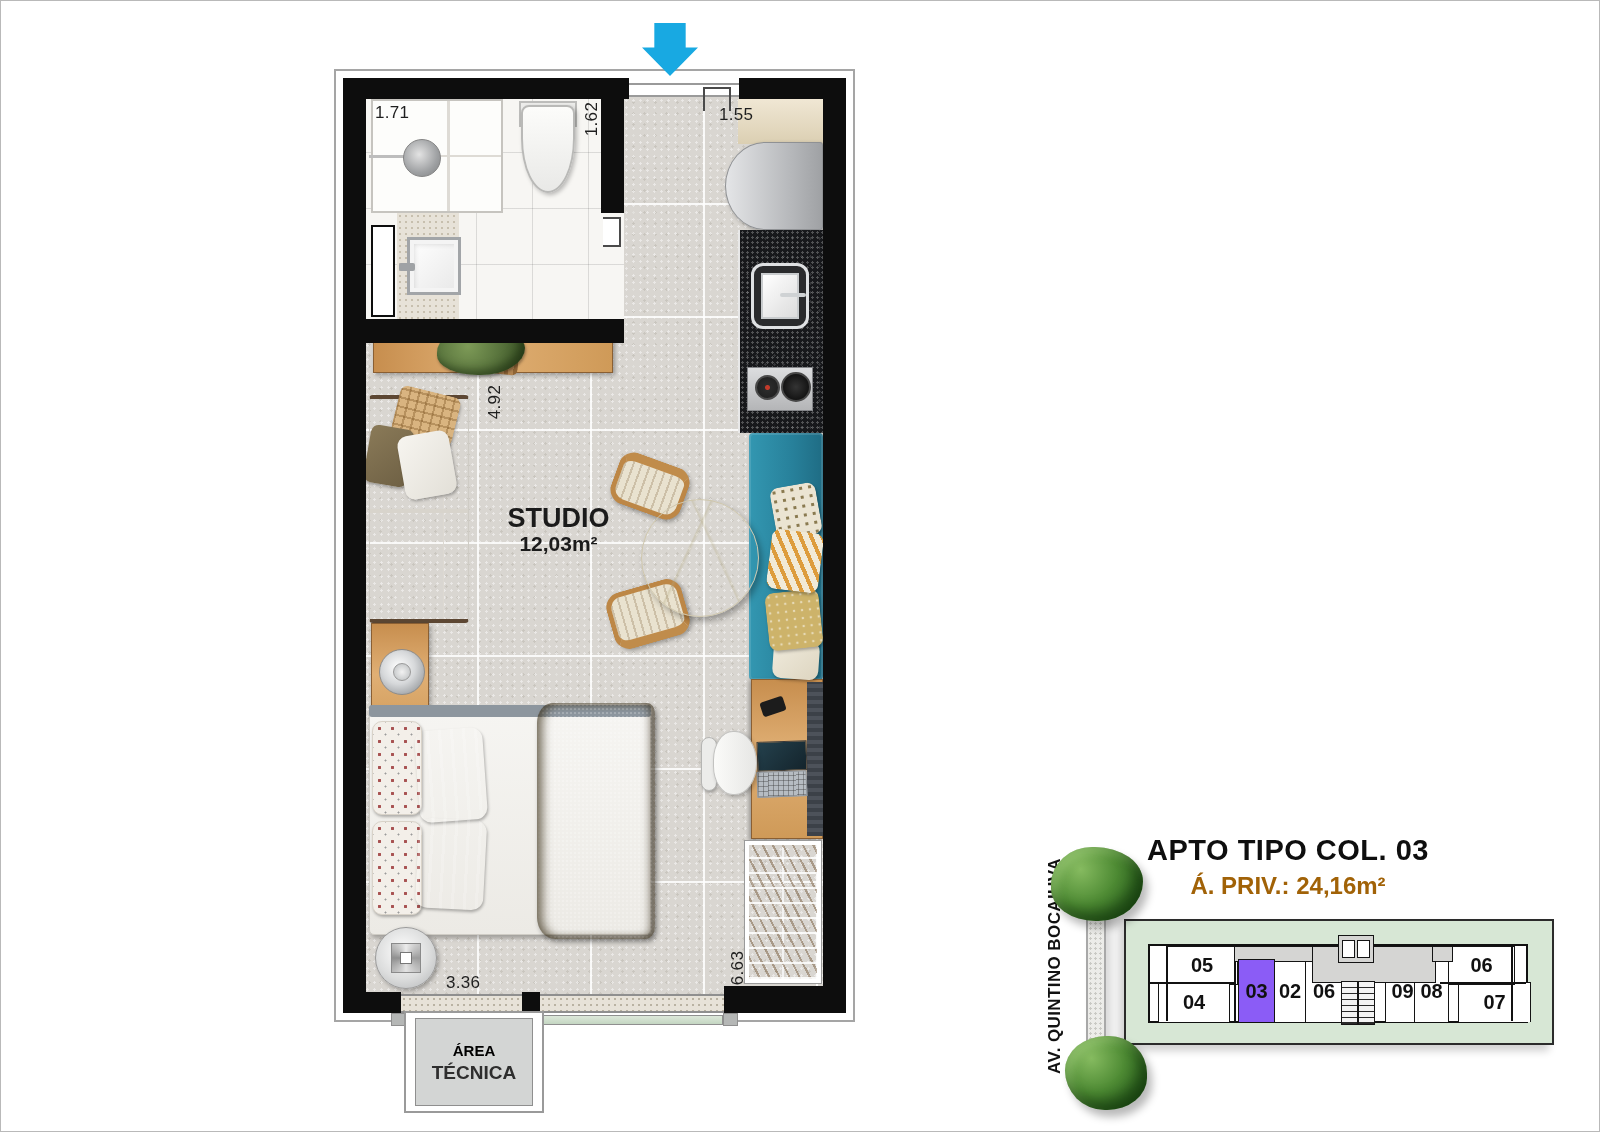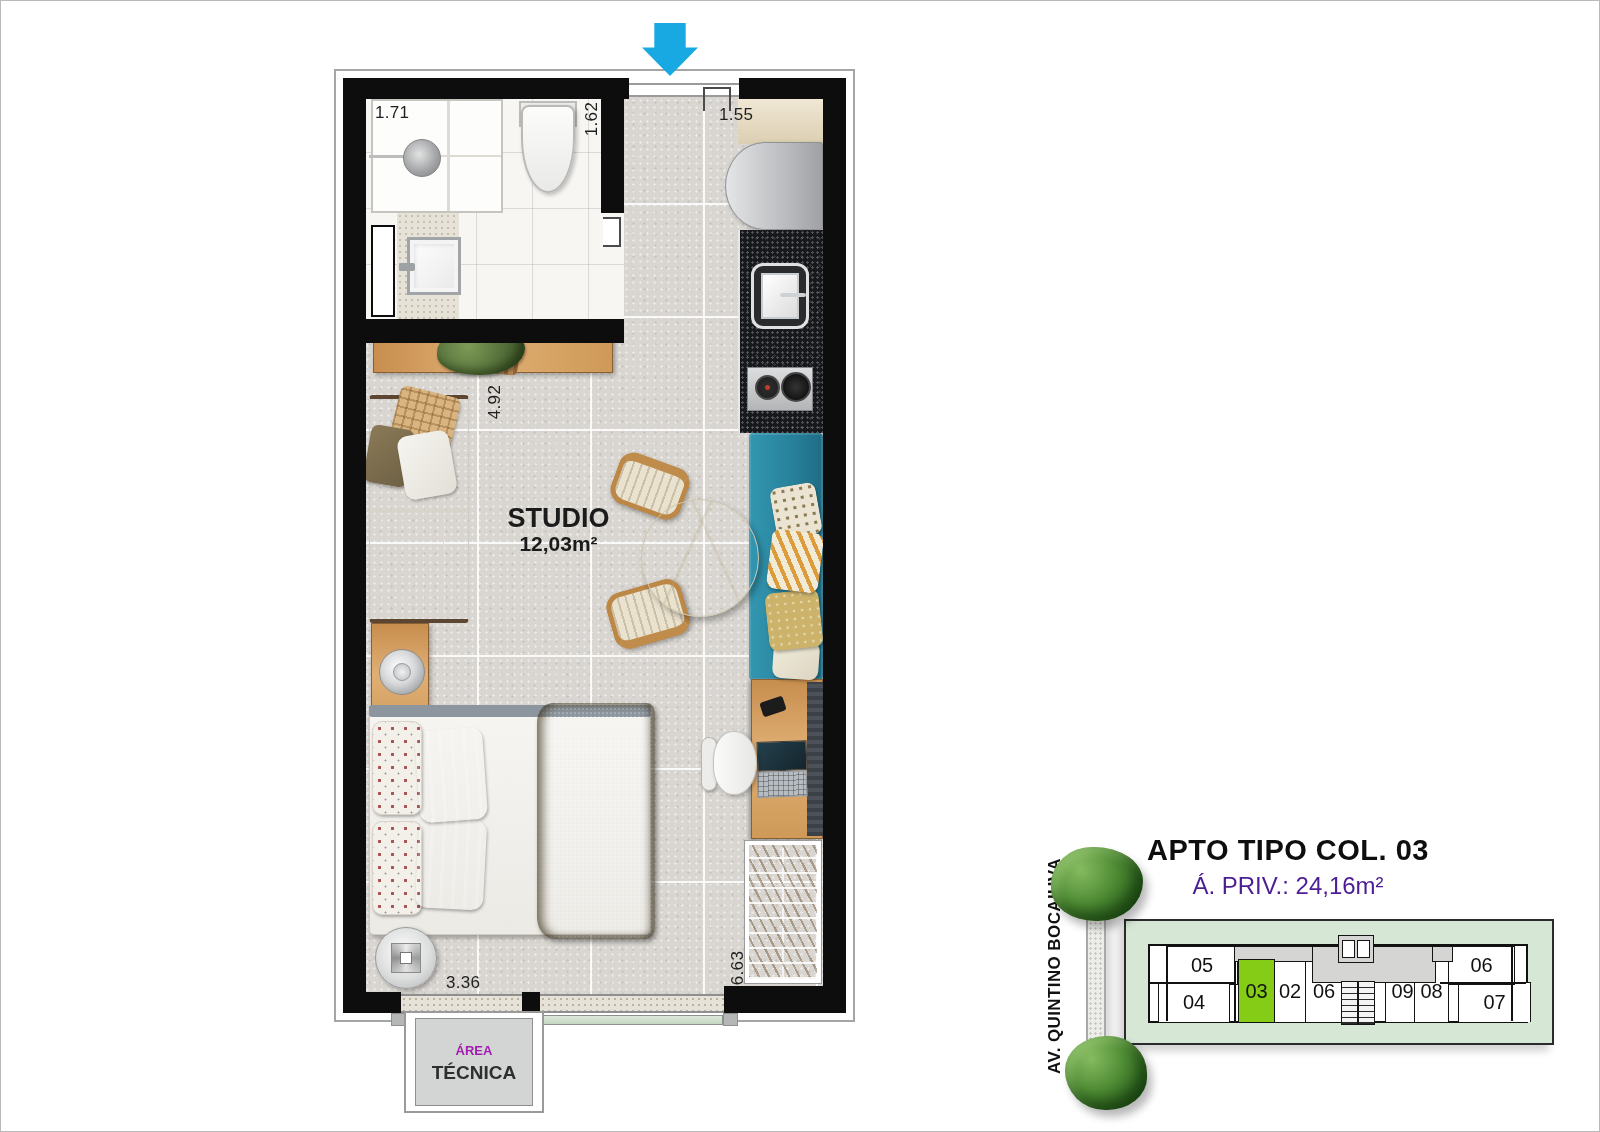--- a/index.html
+++ b/index.html
@@ -23,21 +23,21 @@
     background-image:
       repeating-linear-gradient(0deg, rgba(90,90,90,.18) 0 1px, transparent 1px 56px),
       repeating-linear-gradient(90deg, rgba(90,90,90,.18) 0 1px, transparent 1px 56px);
     z-index:2;}
   .furn{position:absolute;box-sizing:border-box;z-index:10;}
   .speck{background-color:#e7e2d8;background-image:radial-gradient(#c7bfae 1px, transparent 1.2px);background-size:6px 6px;}
   .granite{background-color:#17181b;background-image:radial-gradient(rgba(255,255,255,.25) 1px, transparent 1.2px),radial-gradient(rgba(255,255,255,.12) 1px, transparent 1.1px);background-size:5px 5px,9px 9px;background-position:0 0,3px 4px;}
   .wood{background:linear-gradient(90deg,#c78e4e,#e0af74 45%,#cf9a58);}
   .woodv{background:linear-gradient(180deg,#c78e4e,#e0af74 45%,#cf9a58);}
   .kp-line{position:absolute;background:#111;z-index:5;}
-  .kp-cell{position:absolute;border:1.5px solid #141414;display:flex;align-items:center;justify-content:center;font-weight:normal;font-size:20px;color:#111;background:#fff;z-index:4;}
+  .kp-cell{position:absolute;border:1.5px solid #141414;display:flex;align-items:center;justify-content:center;font-weight:bold;font-size:20px;color:#111;background:#fff;z-index:4;}
   .kp-gray{position:absolute;background:#d5d5d3;border:1.2px solid #141414;z-index:6;}
   .tree{position:absolute;z-index:20;border-radius:46% 54% 50% 50%/52% 48% 55% 45%;
     background:radial-gradient(circle at 32% 30%, #86bb60, #4d8a33 45%, #2e6420 78%, #23511a);
     background-blend-mode:normal;
     box-shadow:inset -8px -9px 14px rgba(10,40,5,.55), inset 6px 6px 10px rgba(190,230,150,.4), 5px 7px 9px rgba(0,0,0,.28);}
   .pillow{position:absolute;box-sizing:border-box;box-shadow:1px 2px 3px rgba(0,0,0,.28);}
 </style>
 </head>
 <body>
 
@@ -140,39 +140,39 @@
               background-image:repeating-linear-gradient(0deg,rgba(255,255,255,.85) 0 2px,transparent 2px 15px),repeating-linear-gradient(63deg,rgba(95,62,25,.4) 0 2px,transparent 2px 9px),linear-gradient(90deg,transparent 48%,#f2f2f2 48%,#f2f2f2 52%,transparent 52%);z-index:11;"></div>
 
   <div class="abs speck" style="left:400px;top:993px;width:121px;height:19px;border-top:2px solid #8f8f8f;border-bottom:2px solid #8f8f8f;background-image:radial-gradient(#b9b2a2 1px,transparent 1.2px),linear-gradient(0deg,transparent 46%,#9d9d9d 46%,#9d9d9d 54%,transparent 54%);z-index:31;"></div>
   <div class="abs speck" style="left:539px;top:993px;width:184px;height:19px;border-top:2px solid #8f8f8f;border-bottom:2px solid #8f8f8f;background-image:radial-gradient(#b9b2a2 1px,transparent 1.2px),linear-gradient(0deg,transparent 46%,#9d9d9d 46%,#9d9d9d 54%,transparent 54%);z-index:31;"></div>
   <div class="abs" style="left:540px;top:1014px;width:182px;height:10px;background:linear-gradient(180deg,#dde8da,#c4d6c2);border:1px solid #8f8f8f;z-index:31;"></div>
   <div class="abs" style="left:390px;top:1012px;width:16px;height:13px;background:#b5b7b6;border:1px solid #8f8f8f;z-index:31;"></div>
   <div class="abs" style="left:722px;top:1012px;width:15px;height:13px;background:#b5b7b6;border:1px solid #8f8f8f;z-index:31;"></div>
 
   <div class="abs" style="left:403px;top:1010px;width:140px;height:102px;background:#fff;border:2px solid #9a9a9a;z-index:33;"></div>
   <div class="abs" style="left:414px;top:1017px;width:118px;height:88px;background:#d3d5d4;border:1px solid #8f8f8f;z-index:34;display:flex;flex-direction:column;align-items:center;justify-content:center;">
-    <span class="lbl" style="position:static;font-weight:bold;font-size:13px;line-height:22px;color:#a21caf;">ÁREA</span>
+    <span class="lbl" style="position:static;font-weight:bold;font-size:15px;line-height:22px;color:#000000;">ÁREA</span>
     <span class="lbl" style="position:static;font-weight:bold;font-size:19px;line-height:22px;color:#2e2e2e;">TÉCNICA</span>
   </div>
 
   <div class="lbl" style="left:485px;top:503px;width:145px;text-align:center;">
     <div class="roomname">STUDIO</div>
     <div class="roomarea">12,03m²</div>
   </div>
 
   <div class="lbl dim" style="left:374px;top:102px;">1.71</div>
   <div class="lbl dim vrot" style="left:568px;top:108px;width:46px;height:20px;">1.62</div>
   <div class="lbl dim" style="left:718px;top:104px;">1.55</div>
   <div class="lbl dim vrot" style="left:471px;top:391px;width:46px;height:20px;">4.92</div>
   <div class="lbl dim" style="left:445px;top:972px;">3.36</div>
   <div class="lbl dim vrot" style="left:714px;top:957px;width:46px;height:20px;">6.63</div>
 
   <div class="lbl" style="left:1087px;top:833px;width:400px;text-align:center;z-index:40;">
     <div style="font-weight:bold;font-size:29px;letter-spacing:.5px;color:#0e0e0e;">APTO TIPO COL. 03</div>
-    <div style="font-weight:normal;font-size:24px;margin-top:5px;color:#4c1d95;">Á. PRIV.: 24,16m²</div>
+    <div style="font-weight:bold;font-size:24px;margin-top:5px;color:#a16207;">Á. PRIV.: 24,16m²</div>
   </div>
 
   <div class="abs" style="left:1085px;top:860px;width:20px;height:240px;background:#ecece9;background-image:radial-gradient(#c9c9c4 1px,transparent 1.2px);background-size:5px 5px;border-left:2px solid #a8a8a8;border-right:2px solid #a8a8a8;box-shadow:6px 0 8px rgba(0,0,0,.15);z-index:10;"></div>
   <div class="abs vrot" style="left:969px;top:955px;width:170px;height:20px;z-index:12;">
     <span style="font-weight:bold;font-size:17px;letter-spacing:.4px;color:#111;white-space:nowrap;">AV. QUINTINO BOCAIUVA</span>
   </div>
 
   <div class="abs" style="left:1123px;top:918px;width:430px;height:126px;background:#d7e7d5;border:2px solid #2b2b2b;box-shadow:-5px 6px 8px rgba(0,0,0,.18);z-index:11;"></div>
 
   <div class="abs" style="left:1147px;top:943px;width:380px;height:79px;background:#fff;border:2px solid #111;z-index:12;">
@@ -186,21 +186,21 @@
     <div class="kp-gray" style="left:84px;top:0;width:80px;height:14px;"></div>
     <div class="kp-gray" style="left:162px;top:0;width:122px;height:35px;"></div>
     <div class="kp-gray" style="left:282px;top:0;width:19px;height:14px;"></div>
 
     <div class="kp-cell" style="left:16px;top:0;width:70px;height:37px;">
       <span>05</span>
     </div>
     <div class="kp-cell" style="left:8px;top:36px;width:70px;height:39px;border-bottom:none;">
       <span>04</span>
     </div>
-    <div class="kp-cell" style="left:88px;top:13px;width:35px;height:62px;background:#84cc16;border-bottom:none;z-index:7;">
+    <div class="kp-cell" style="left:88px;top:13px;width:35px;height:62px;background:#8b5cf6;border-bottom:none;z-index:7;">
       <span>03</span>
     </div>
     <div class="kp-cell" style="left:123px;top:13px;width:32px;height:62px;border-bottom:none;">
       <span>02</span>
     </div>
     <div class="kp-cell" style="left:155px;top:13px;width:36px;height:62px;border-bottom:none;">
       <span>06</span>
     </div>
     <div class="kp-cell" style="left:235px;top:13px;width:33px;height:62px;border-bottom:none;">
       <span>09</span>

